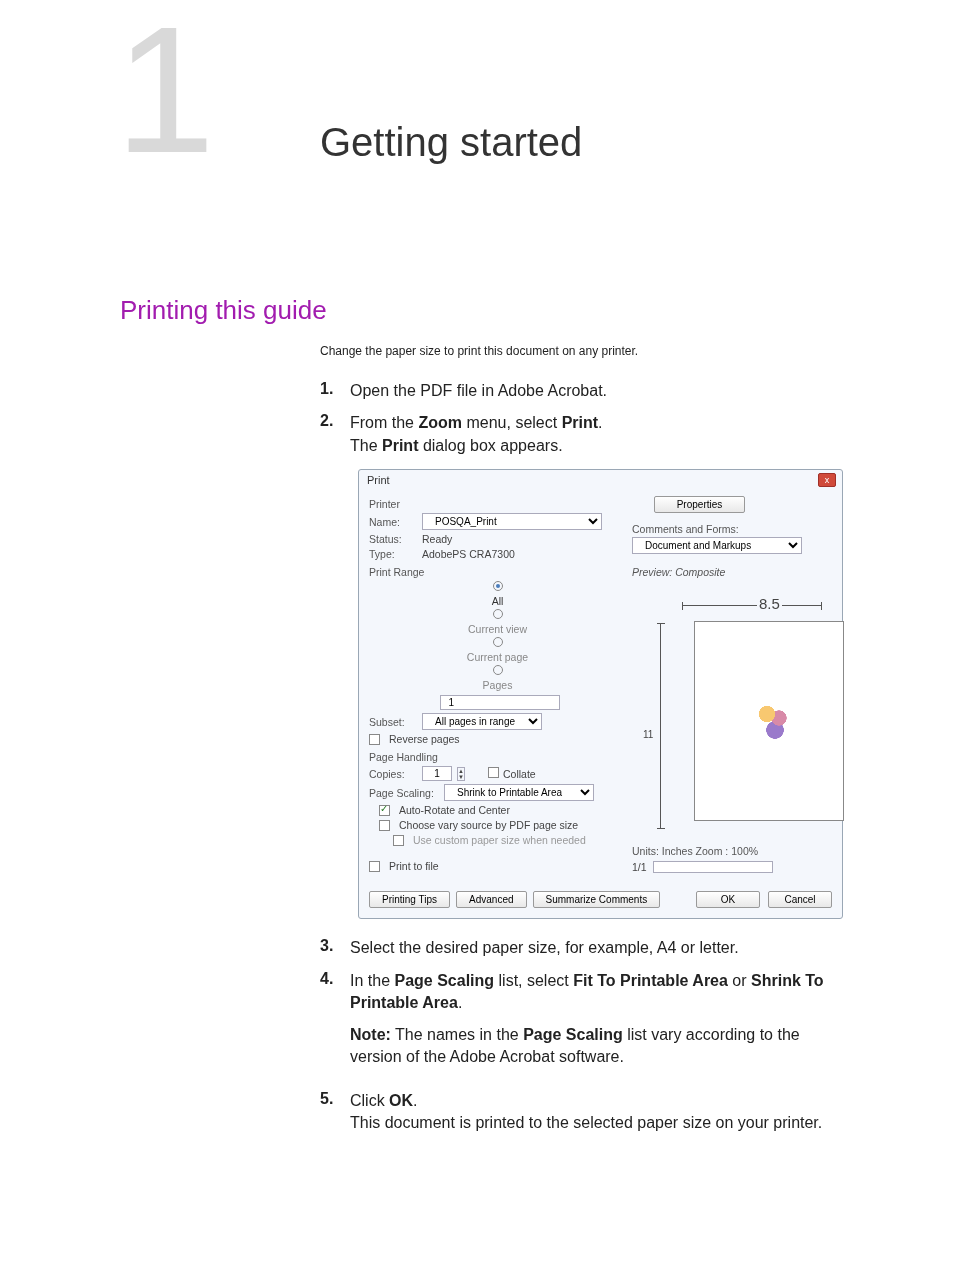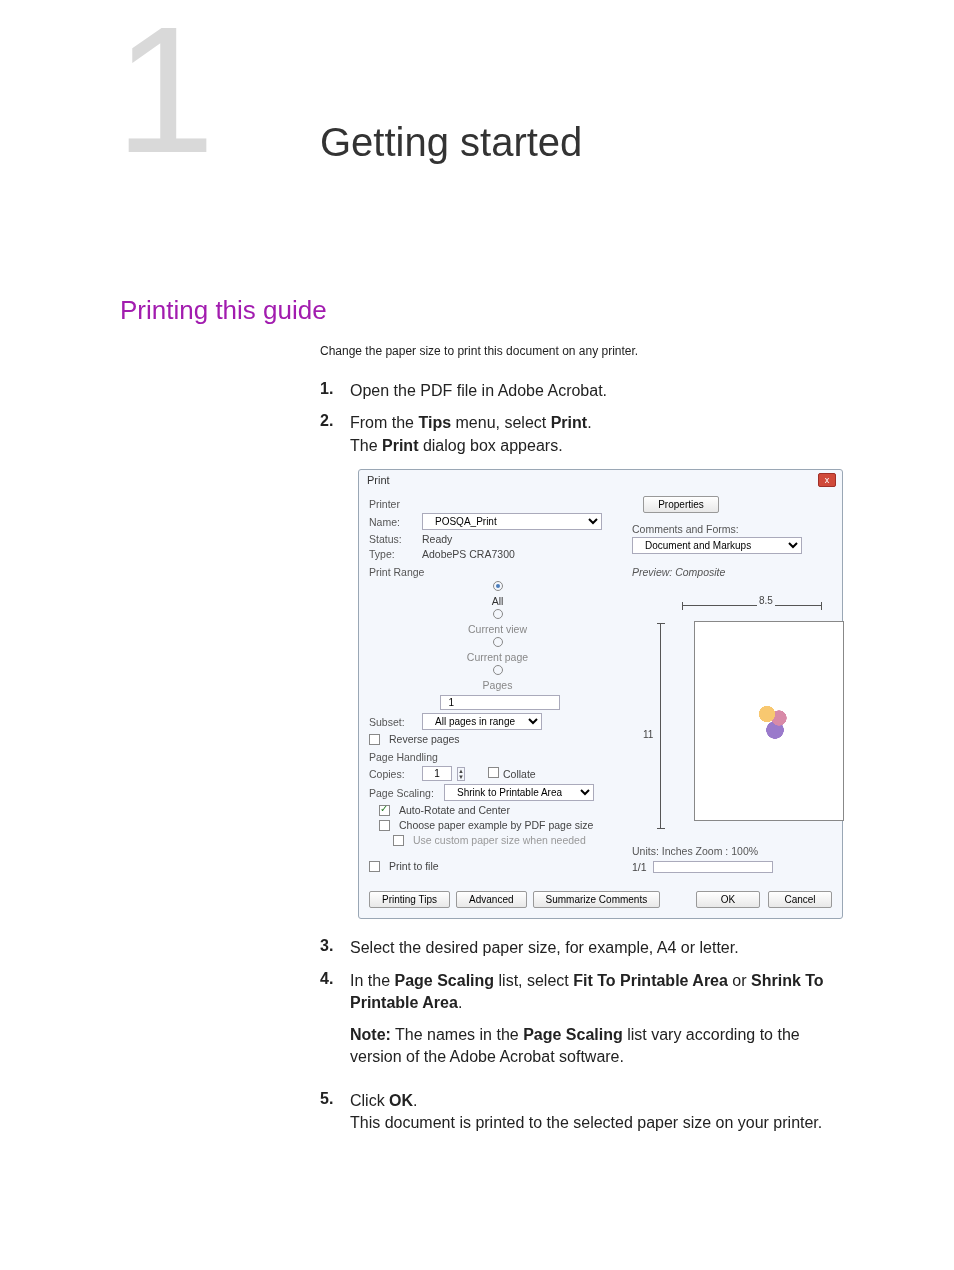--- a/index.html
+++ b/index.html
@@ -149,21 +149,21 @@
   }
   .ruler-top {
     position: absolute; top: 16px; left: 50px; right: 10px; height: 1px;
     border-top: 1px solid #555;
   }
   .ruler-top::before, .ruler-top::after {
     content: ""; position: absolute; top: -4px; width: 1px; height: 8px; background: #555;
   }
   .ruler-top::before { left: 0; }
   .ruler-top::after { right: 0; }
-  .ruler-lbl { position: absolute; top: 6px; left: 125px; font-size: 10px; color: #444; background:#f4f7fc; padding:0 2px;}
+  .ruler-lbl { position: absolute; top: 6px; left: 125px; font-size: 15px; color: #444; background:#f4f7fc; padding:0 2px;}
   .ruler-left {
     position: absolute; top: 34px; bottom: 10px; left: 28px; width: 1px; border-left: 1px solid #555;
   }
   .ruler-left::before, .ruler-left::after {
     content: ""; position: absolute; left: -4px; height: 1px; width: 8px; background: #555;
   }
   .ruler-left::before { top: 0; }
   .ruler-left::after { bottom: 0; }
   .ruler-left-lbl { position: absolute; left: 11px; top: 140px; font-size: 10px; color: #444; }
   .preview-art {
@@ -197,21 +197,21 @@
   <div class="steps">
 
     <div class="step">
       <div class="step-num">1.</div>
       <div class="step-text">Open the PDF file in Adobe Acrobat.</div>
     </div>
 
     <div class="step">
       <div class="step-num">2.</div>
       <div class="step-text">
-        <span>From the </span><b>Tips</b><span> menu, select </span><b>Print</b><span>.</span><br>
+        <span>From the </span><b>Zoom</b><span> menu, select </span><b>Print</b><span>.</span><br>
         <span>The </span><b>Print</b><span> dialog box appears.</span>
       </div>
     </div>
 
     <div class="dialog">
       <div class="dlg-title">
         <span>Print</span>
         <div class="dlg-close">x</div>
       </div>
       <div class="dlg-body">
@@ -270,34 +270,34 @@
           <div class="row">
             <label style="width:70px">Page Scaling:</label>
             <select class="dlg-select" style="width:150px"><option>Shrink to Printable Area</option></select>
           </div>
           <div class="row" style="margin-left:10px">
               <span class="chk on"></span>
               <span>Auto-Rotate and Center</span>
             </div>
           <div class="row" style="margin-left:10px">
               <span class="chk"></span>
-              <span>Choose paper example by PDF page size</span>
+              <span>Choose vary source by PDF page size</span>
             </div>
           <div class="row" style="margin-left:24px;color:#999">
               <span class="chk"></span>
               <span>Use custom paper size when needed</span>
             </div>
           <div class="row" style="margin-top:14px">
               <span class="chk"></span>
               <span>Print to file</span>
             </div>
         </div>
 
         <div class="dlg-right">
-          <button class="dlg-btn" style="margin-left:11px;width:76px">Properties</button>
+          <button class="dlg-btn" style="margin-left:22px;width:91px">Properties</button>
           <div class="grp-label" style="margin-top:10px">Comments and Forms:</div>
           <select class="dlg-select" style="width:170px"><option>Document and Markups</option></select>
 
           <div class="preview-label" style="margin-top:12px">Preview: Composite</div>
           <div style="position:relative;height:250px">
             <div class="ruler-top"></div>
             <div class="ruler-lbl">8.5</div>
             <div class="ruler-left"></div>
             <div class="ruler-left-lbl">11</div>
             <div class="preview-box" style="position:absolute;top:32px;left:40px;width:150px;height:200px">

